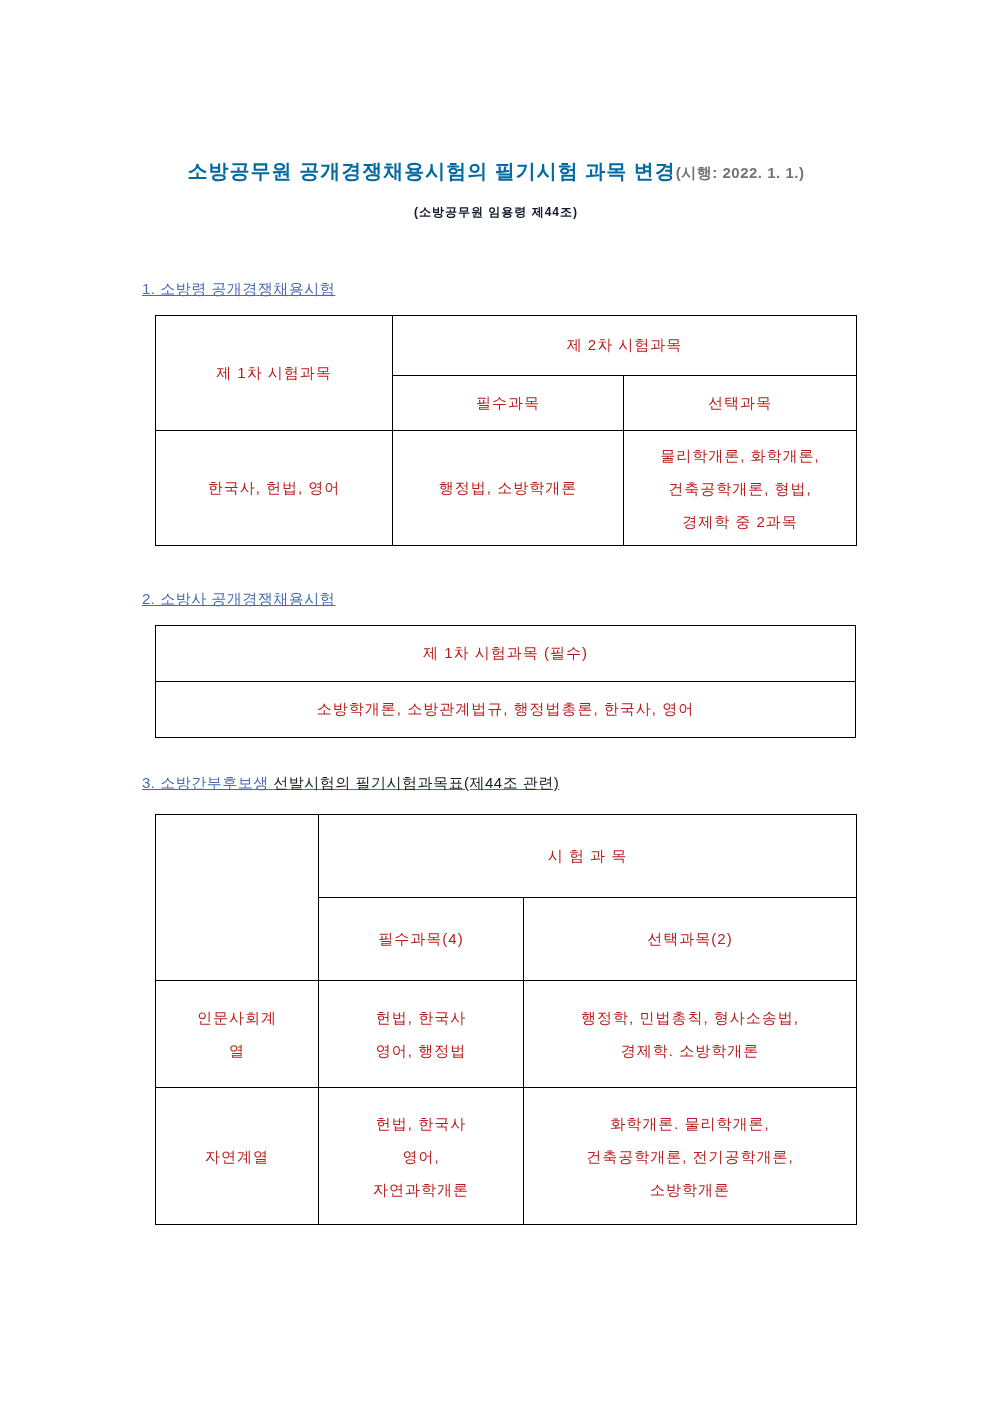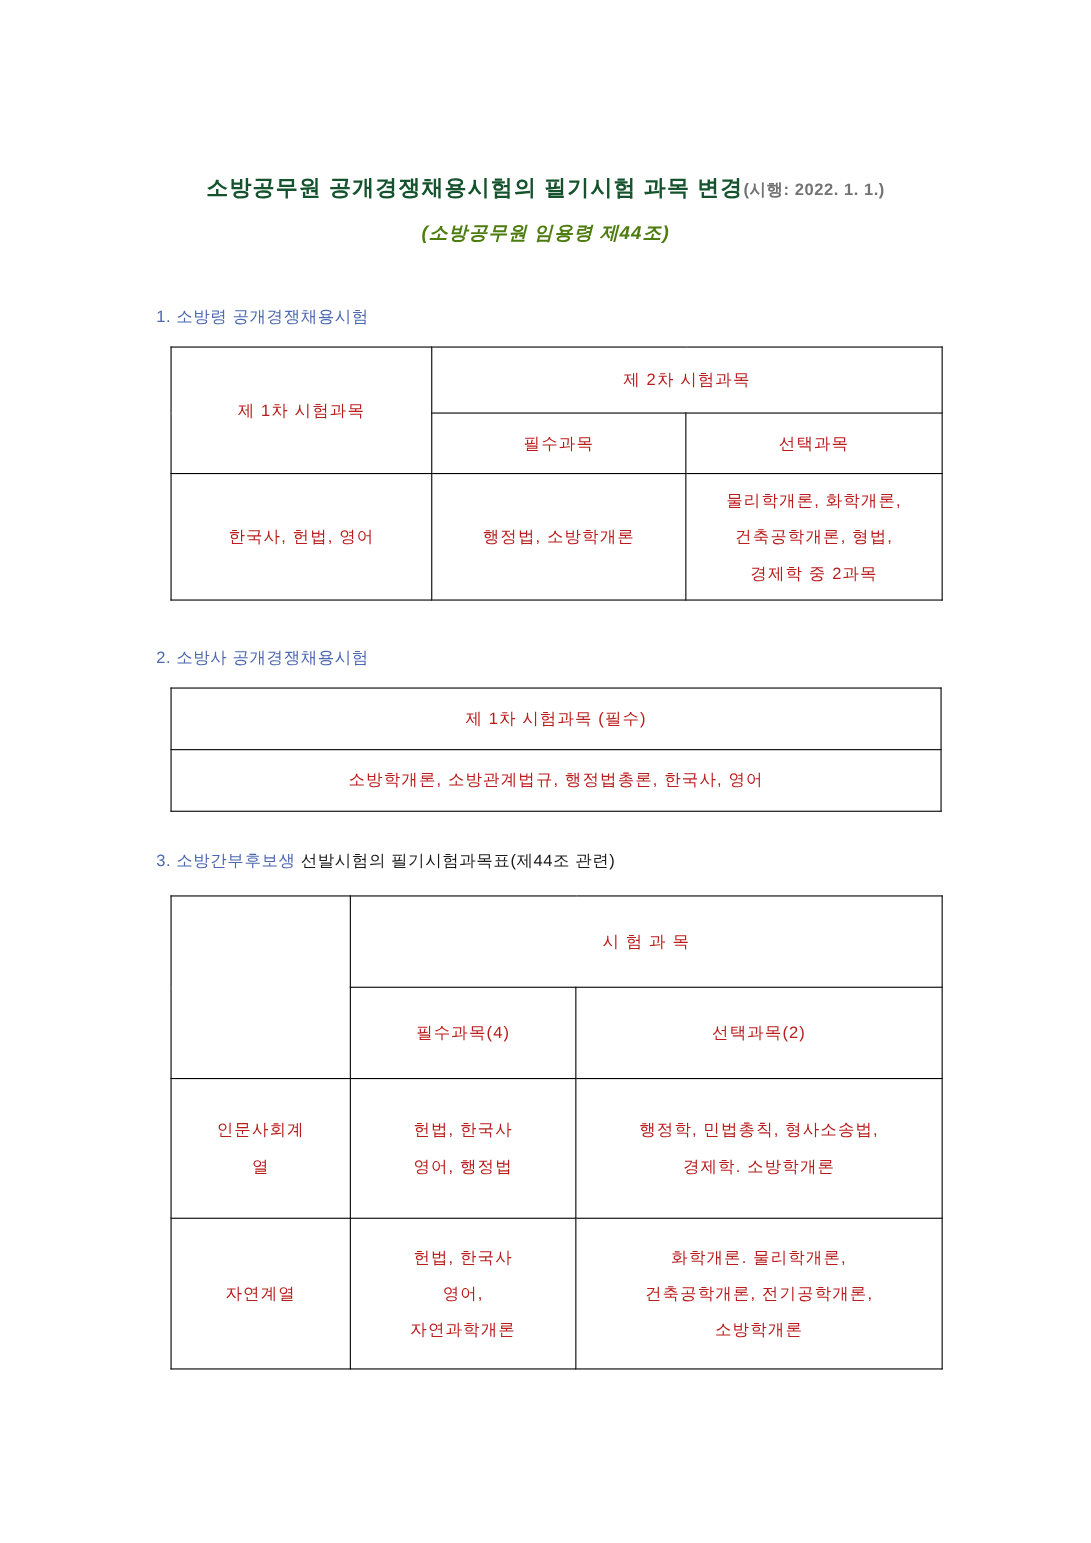--- a/index.html
+++ b/index.html
@@ -8,34 +8,34 @@
     font-family:"Liberation Sans","DejaVu Sans",sans-serif;
     color:#1a1a1a;
     overflow:hidden;
   }
   .doc { width:992px; height:1403px; position:relative; }
 
   
   .title-block { text-align:center; margin-top:156px; }
   .title-line { line-height:30px; white-space:nowrap; }
   .title-main {
-    font-size:20px; font-weight:bold; color:#14532d; letter-spacing:1px;
+    font-size:20px; font-weight:bold; color:#0369a1; letter-spacing:1px;
   }
   .title-note {
     font-size:15px; font-weight:bold; color:#737373; letter-spacing:0.5px;
   }
   .subtitle {
-    margin-top:12px; font-size:17px; font-weight:bold; color:#4d7c0f;
-    letter-spacing:1px; line-height:24px;font-style:italic;
+    margin-top:12px; font-size:12px; font-weight:bold; color:#0f172a;
+    letter-spacing:1px; line-height:24px;
   }
 
   
   .section-heading {
     margin-left:142px; font-size:15px; letter-spacing:0.5px; line-height:22px;
-    color:#4c68b0; white-space:nowrap;
+    color:#4c68b0; white-space:nowrap;text-decoration:underline;
   }
   .section-heading .rest { color:#1a1a1a; }
   .sh-1 { margin-top:54px; }
   .sh-2 { margin-top:42px; }
   .sh-3 { margin-top:34px; }
 
   
   table {
     border-collapse:collapse; table-layout:fixed;
     margin-left:155px; width:701px;
@@ -56,21 +56,21 @@
 
   .t2 { margin-top:15px;border-radius:16px; }
   .t2 tr { height:56px; }
 
   .t3 { margin-top:20px; }
   .t3 col.c1 { width:163px; }
   .t3 col.c2 { width:205px; }
   .t3 col.c3 { width:333px; }
   .t3 .r-h1 { height:83px; }
   .t3 .r-h2 { height:83px; }
-  .t3 .r-b1 { height:127px; }
+  .t3 .r-b1 { height:107px; }
   .t3 .r-b2 { height:137px; }
 
   .cell-line { line-height:33px; }
 </style>
 </head>
 <body>
 
 <div class="doc">
 
   <div class="title-block">

